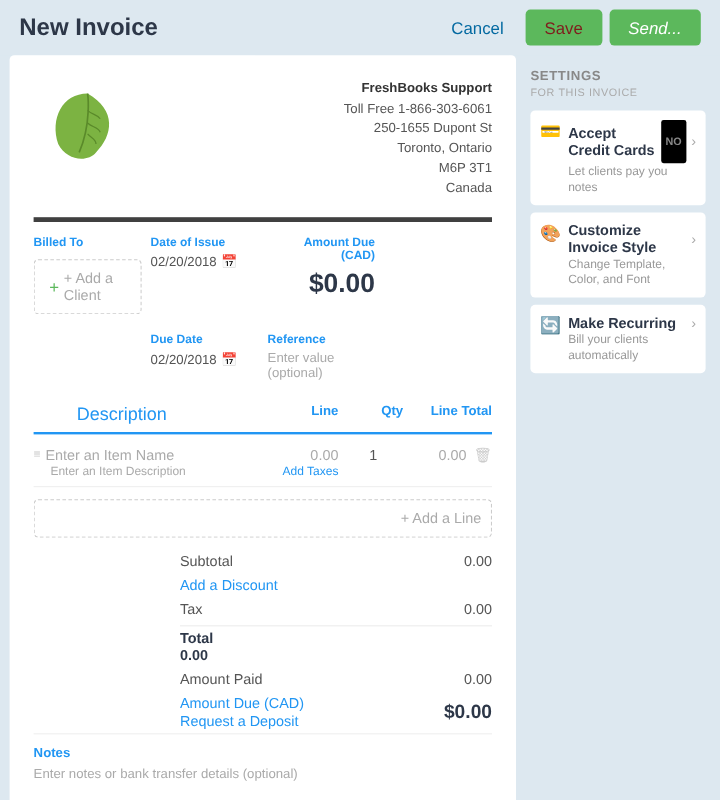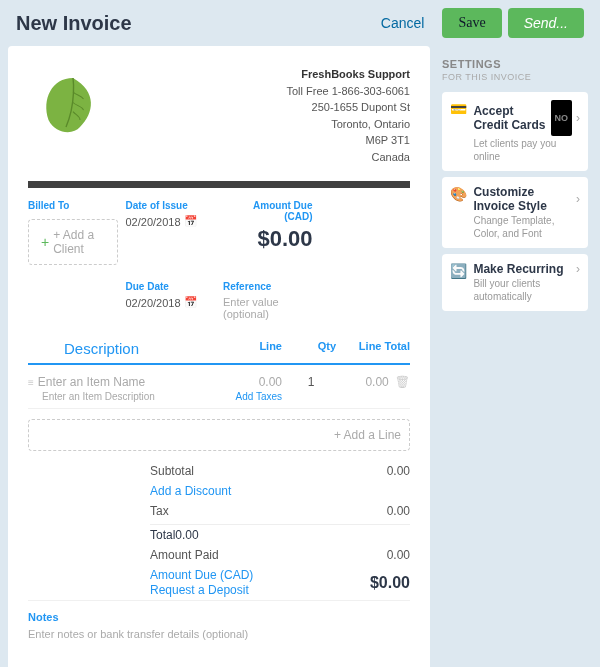--- a/index.html
+++ b/index.html
@@ -28,28 +28,27 @@
     .btn-cancel {
       background: transparent;
       border: none;
       color: #0369a1;
       font-size: 14px;
       cursor: pointer;
       padding: 6px 12px;
     }
     .btn-save {
       background: #5cb85c;
-      color: #0f172a;
+      color: #7f1d1d;
       border: none;
       border-radius: 4px;
       font-size: 14px;
       padding: 7px 16px;
       cursor: pointer;
       margin-left: 6px;
-      font-family: Liberation Serif, serif;
     }
     .btn-send {
       background: #5cb85c;
       color: #fff;
       border: none;
       border-radius: 4px;
       font-size: 14px;
       padding: 7px 16px;
       cursor: pointer;
       margin-left: 6px;
@@ -171,21 +170,21 @@
       font-weight: 600;
       color: #333;
     }
 
     
     .invoice-fields {
       display: grid;
       grid-template-columns: 1fr 1fr 1fr 1fr;
       gap: 8px;
       margin-bottom: 16px;
-      border-top: 7px solid #404040;
+      border-top: 4px solid #404040;
       padding-top: 12px;
     }
     .field-label {
       font-size: 10px;
       color: #2196F3;
       font-weight: 600;
       margin-bottom: 4px;
     }
     .field-placeholder {
       font-size: 11px;
@@ -357,27 +356,28 @@
       color: #2196F3;
       cursor: pointer;
       font-size: 12px;
     }
     .totals-value {
       color: #555;
       font-size: 12px;
     }
     .totals-row-bold {
       display: flex;
-      justify-content: flex-start;
-      font-size: 12px;
-      font-weight: 400;
+      justify-content: space-between;
+      font-size: 12px;
+      font-weight: 700;
       color: #2d3748;
       padding: 3px 0;
       border-top: 1px solid #eee;
       margin-top: 3px;
+      flex-direction: column;
     }
     .amount-due-total-row {
       display: flex;
       justify-content: space-between;
       align-items: center;
       padding: 3px 0;
     }
     .amount-due-links {
       display: flex;
       flex-direction: column;
@@ -562,21 +562,21 @@
     <div class="settings-item">
       <span class="settings-item-icon">💳</span>
       <div class="settings-item-content">
         <div class="settings-item-header">
           <span class="settings-item-label">Accept Credit Cards</span>
           <div style="display:flex;align-items:center;gap:2px;">
             <span class="settings-item-badge">NO</span>
             <span class="settings-chevron">›</span>
           </div>
         </div>
-        <div class="settings-item-desc">Let clients pay you online</div>
+        <div class="settings-item-desc">Let clients pay you notes</div>
       </div>
     </div>
 
     <div class="settings-item">
       <span class="settings-item-icon">🎨</span>
       <div class="settings-item-content">
         <div class="settings-item-header">
           <span class="settings-item-label">Customize Invoice Style</span>
           <span class="settings-chevron">›</span>
         </div>

